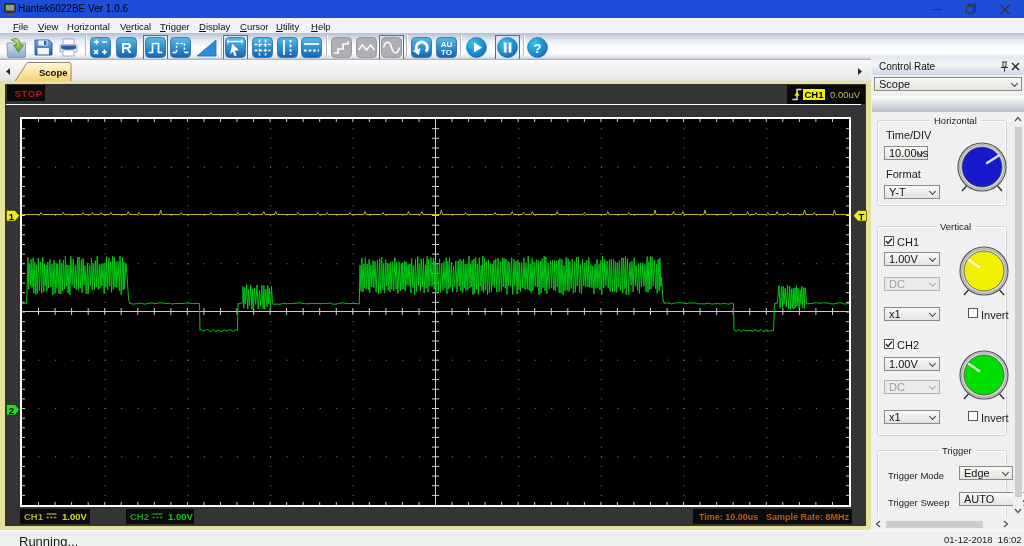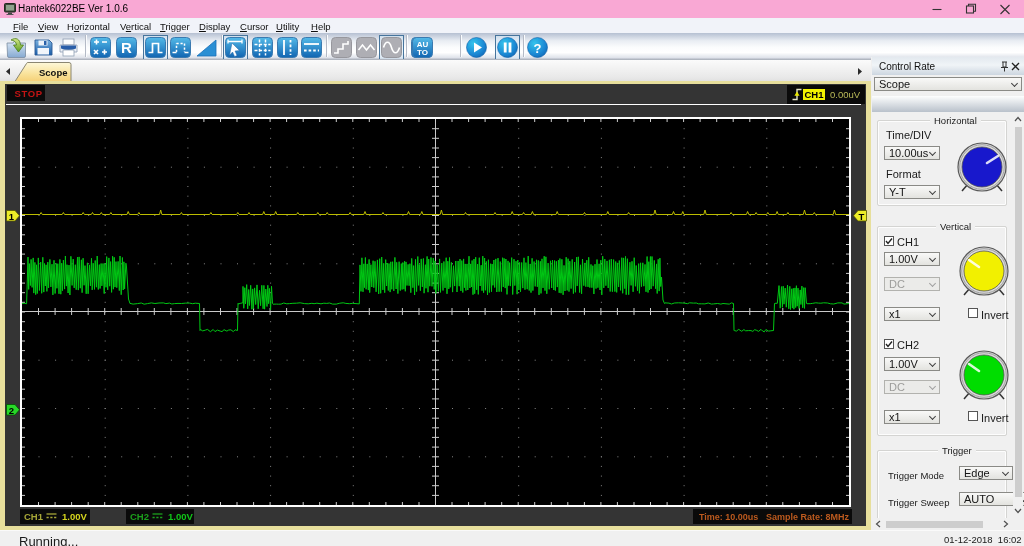--- a/index.html
+++ b/index.html
@@ -1,17 +1,17 @@
 <!DOCTYPE html>
 <html><head><meta charset="utf-8"><style>
 *{margin:0;padding:0;box-sizing:border-box}
 html,body{width:1024px;height:546px;overflow:hidden}
 body{font-family:"Liberation Sans",sans-serif;position:relative;background:#f0f0f0}
 .abs{position:absolute}
-#titlebar{left:0;top:0;width:1024px;height:22px;background:#f9a8d4}
+#titlebar{left:0;top:0;width:1024px;height:22px;background:#1d4ed8}
 #title{left:18px;top:3px;font-size:10px;color:#000}
 #menubar{left:0;top:18px;width:1024px;height:15px;background:#f1f3f9}
 .mi{position:absolute;top:2.5px;font-size:9.5px;color:#101010}
 .mi u{text-decoration:underline}
 #toolbar{left:0;top:33px;width:1024px;height:26px;
  background:linear-gradient(#b6c0d2,#e9edf3 30%,#fbfcfd 55%,#ffffff 75%,#dde1e9 96%,#b3b8c4)}
 .tbi{position:absolute;top:4px;width:21px;height:21px}
 .tbsel{position:absolute;top:2px;width:25px;height:25px;border:1px solid #46749c;background:rgba(215,233,247,.55)}
 .tbsep{position:absolute;top:2px;width:2px;height:22px;border-left:1px solid #b4bac6;border-right:1px solid #fbfcfe}
 #tabbar{left:0;top:59px;width:1024px;height:22px;background:linear-gradient(#fbfbfb,#e9e9e9 80%,#e2e2e2);border-top:1px solid #b0b6c0}
@@ -208,21 +208,21 @@
         <defs>
           <linearGradient id="bgrs" x1="0" y1="0" x2="0" y2="1">
             <stop offset="0" stop-color="#54bae8"></stop>
             <stop offset="1" stop-color="#1165b2"></stop>
           </linearGradient>
         </defs>
         <rect x="0.5" y="0.5" width="20" height="20" rx="4" fill="url(#bgrs)" stroke="#3a7ab0"></rect>
         <path d="M5.6,12.8 a5.6,5.6 0 1 1 9.2,1.8" stroke="#fff" stroke-width="3" fill="none"></path>
         <path d="M1.6,13.6 l8,-2.4 -1.8,7 z" fill="#fff"></path>
       </svg></div>
-    <div class="tbi" style="left:412px"><svg width="21" height="21" viewBox="0 0 21 21" style="">
+    <div class="tbi" style="left:436px"><svg width="21" height="21" viewBox="0 0 21 21" style="">
         <defs>
           <linearGradient id="bga" x1="0" y1="0" x2="0" y2="1">
             <stop offset="0" stop-color="#54bae8"></stop>
             <stop offset="1" stop-color="#1165b2"></stop>
           </linearGradient>
         </defs>
         <rect x="0.5" y="0.5" width="20" height="20" rx="4" fill="url(#bga)" stroke="#3a7ab0"></rect>
         <text x="10.5" y="9.5" font-family="Liberation Sans,sans-serif" font-size="8" font-weight="bold" fill="#fff" text-anchor="middle">AU</text>
         <text x="10.5" y="18" font-family="Liberation Sans,sans-serif" font-size="8" font-weight="bold" fill="#fff" text-anchor="middle">TO</text>
       </svg></div>
@@ -354,21 +354,21 @@
   </svg>
 <div class="combo" style="left:874px;top:77px;width:148px;font-size:11px">Scope<span class="chev"></span></div>
 <div class="abs" style="left:872px;top:96px;width:152px;height:16px;background:linear-gradient(#fdfefe,#b9c1cb)"></div>
 <div class="gbox" style="left:877px;top:120px;width:130px;height:86px"></div>
 <div class="gtitle" style="left:930px;top:114.5px">Horizontal</div>
 <div class="gbox" style="left:877px;top:226px;width:130px;height:210px"></div>
 <div class="gtitle" style="left:936px;top:220.5px">Vertical</div>
 <div class="gbox" style="left:877px;top:450px;width:130px;height:78px"></div>
 <div class="gtitle" style="left:938px;top:444.5px">Trigger</div>
 <span class="lbl" style="left:886px;top:129px;font-size:11px">Time/DIV</span>
-<div class="combo" style="left:884px;top:146px;width:56px;font-size:11px">10.00us<span class="chev"></span></div>
+<div class="combo" style="left:884px;top:146px;width:44px;font-size:11px">10.00us<span class="chev"></span></div>
 <span class="lbl" style="left:886px;top:168px;font-size:11px">Format</span>
 <div class="combo" style="left:884px;top:185px;width:56px;font-size:11px">Y-T<span class="chev"></span></div>
 <svg width="56" height="56" viewBox="0 0 56 56" style="position:absolute;left:954px;top:139px">
     <line x1="8" y1="52" x2="14" y2="45" stroke="#333" stroke-width="1.5"></line>
     <line x1="48" y1="52" x2="42" y2="45" stroke="#333" stroke-width="1.5"></line>
     <circle cx="28" cy="28" r="24" fill="#d9d9d9" stroke="#5a5a5a" stroke-width="1.2"></circle>
     <circle cx="28" cy="28" r="22.3" fill="none" stroke="#a2a2a2"></circle>
     <circle cx="28" cy="28" r="20" fill="#1818cc" stroke="#555" stroke-width="0.8"></circle>
     <line x1="33" y1="24" x2="44" y2="17" stroke="#fff" stroke-width="2.6" stroke-opacity="0.85" stroke-linecap="round"></line>
   </svg>

